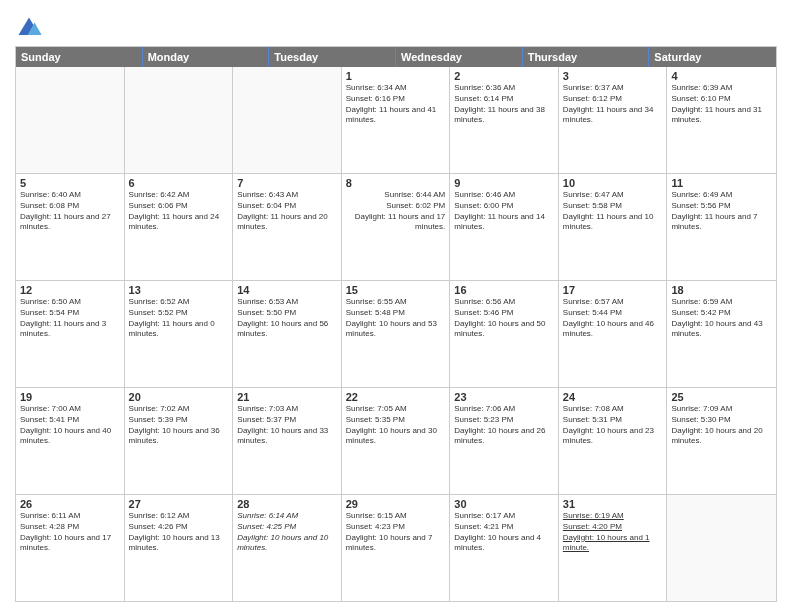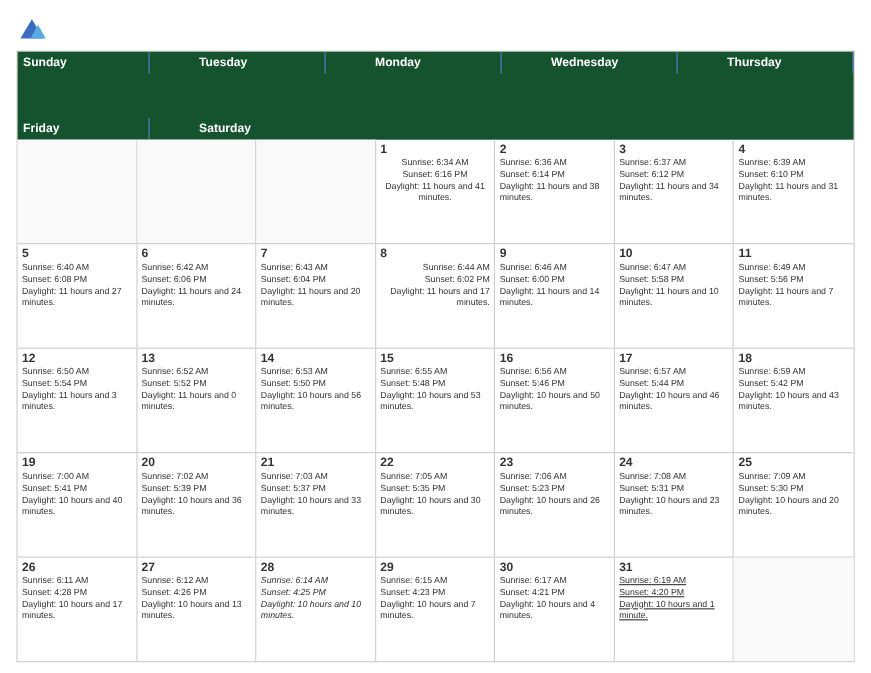--- a/index.html
+++ b/index.html
@@ -62,23 +62,22 @@
       color: #555;
     }
     .calendar {
       flex: 1;
       display: flex;
       flex-direction: column;
       border: 1px solid #ccc;
     }
     .cal-header {
       display: grid;
-      grid-template-columns: repeat(5, 1fr);
-      background: #14532d;
-      gap: 40px;
+      grid-template-columns: repeat(6, 1fr);
+      background: #737373;
     }
     .cal-header-cell {
       color: #fff;
       font-size: 11px;
       font-weight: bold;
       padding: 4px 5px;
       text-align: left;
       border-right: 1px solid #5585d0;
     }
     .cal-header-cell:last-child { border-right: none; }
@@ -133,35 +132,34 @@
     </div>
     <div class="title-block">
       <div class="month-title"></div>
       <div class="subtitle"></div>
     </div>
   </div>
 
   <div class="calendar">
     <div class="cal-header">
     <div class="cal-header-cell">Sunday</div>
+        <div class="cal-header-cell">Monday</div>
         <div class="cal-header-cell">Tuesday</div>
-        <div class="cal-header-cell">Monday</div>
         <div class="cal-header-cell">Wednesday</div>
         <div class="cal-header-cell">Thursday</div>
-        <div class="cal-header-cell">Friday</div>
         <div class="cal-header-cell">Saturday</div>
       </div>
     <div class="cal-body">
     <div class="cal-row">
           <div class="cal-cell empty"></div>
           <div class="cal-cell empty"></div>
           <div class="cal-cell empty"></div>
           <div class="cal-cell">
             <div class="day-number">1</div>
-            <div class="cell-text" style="white-space: pre-line; text-align: center;">Sunrise: 6:34 AM
+            <div class="cell-text" style="white-space: pre-line;">Sunrise: 6:34 AM
 Sunset: 6:16 PM
 Daylight: 11 hours and 41 minutes.</div>
           </div>
           <div class="cal-cell">
             <div class="day-number">2</div>
             <div class="cell-text" style="white-space: pre-line;">Sunrise: 6:36 AM
 Sunset: 6:14 PM
 Daylight: 11 hours and 38 minutes.</div>
           </div>
           <div class="cal-cell">

